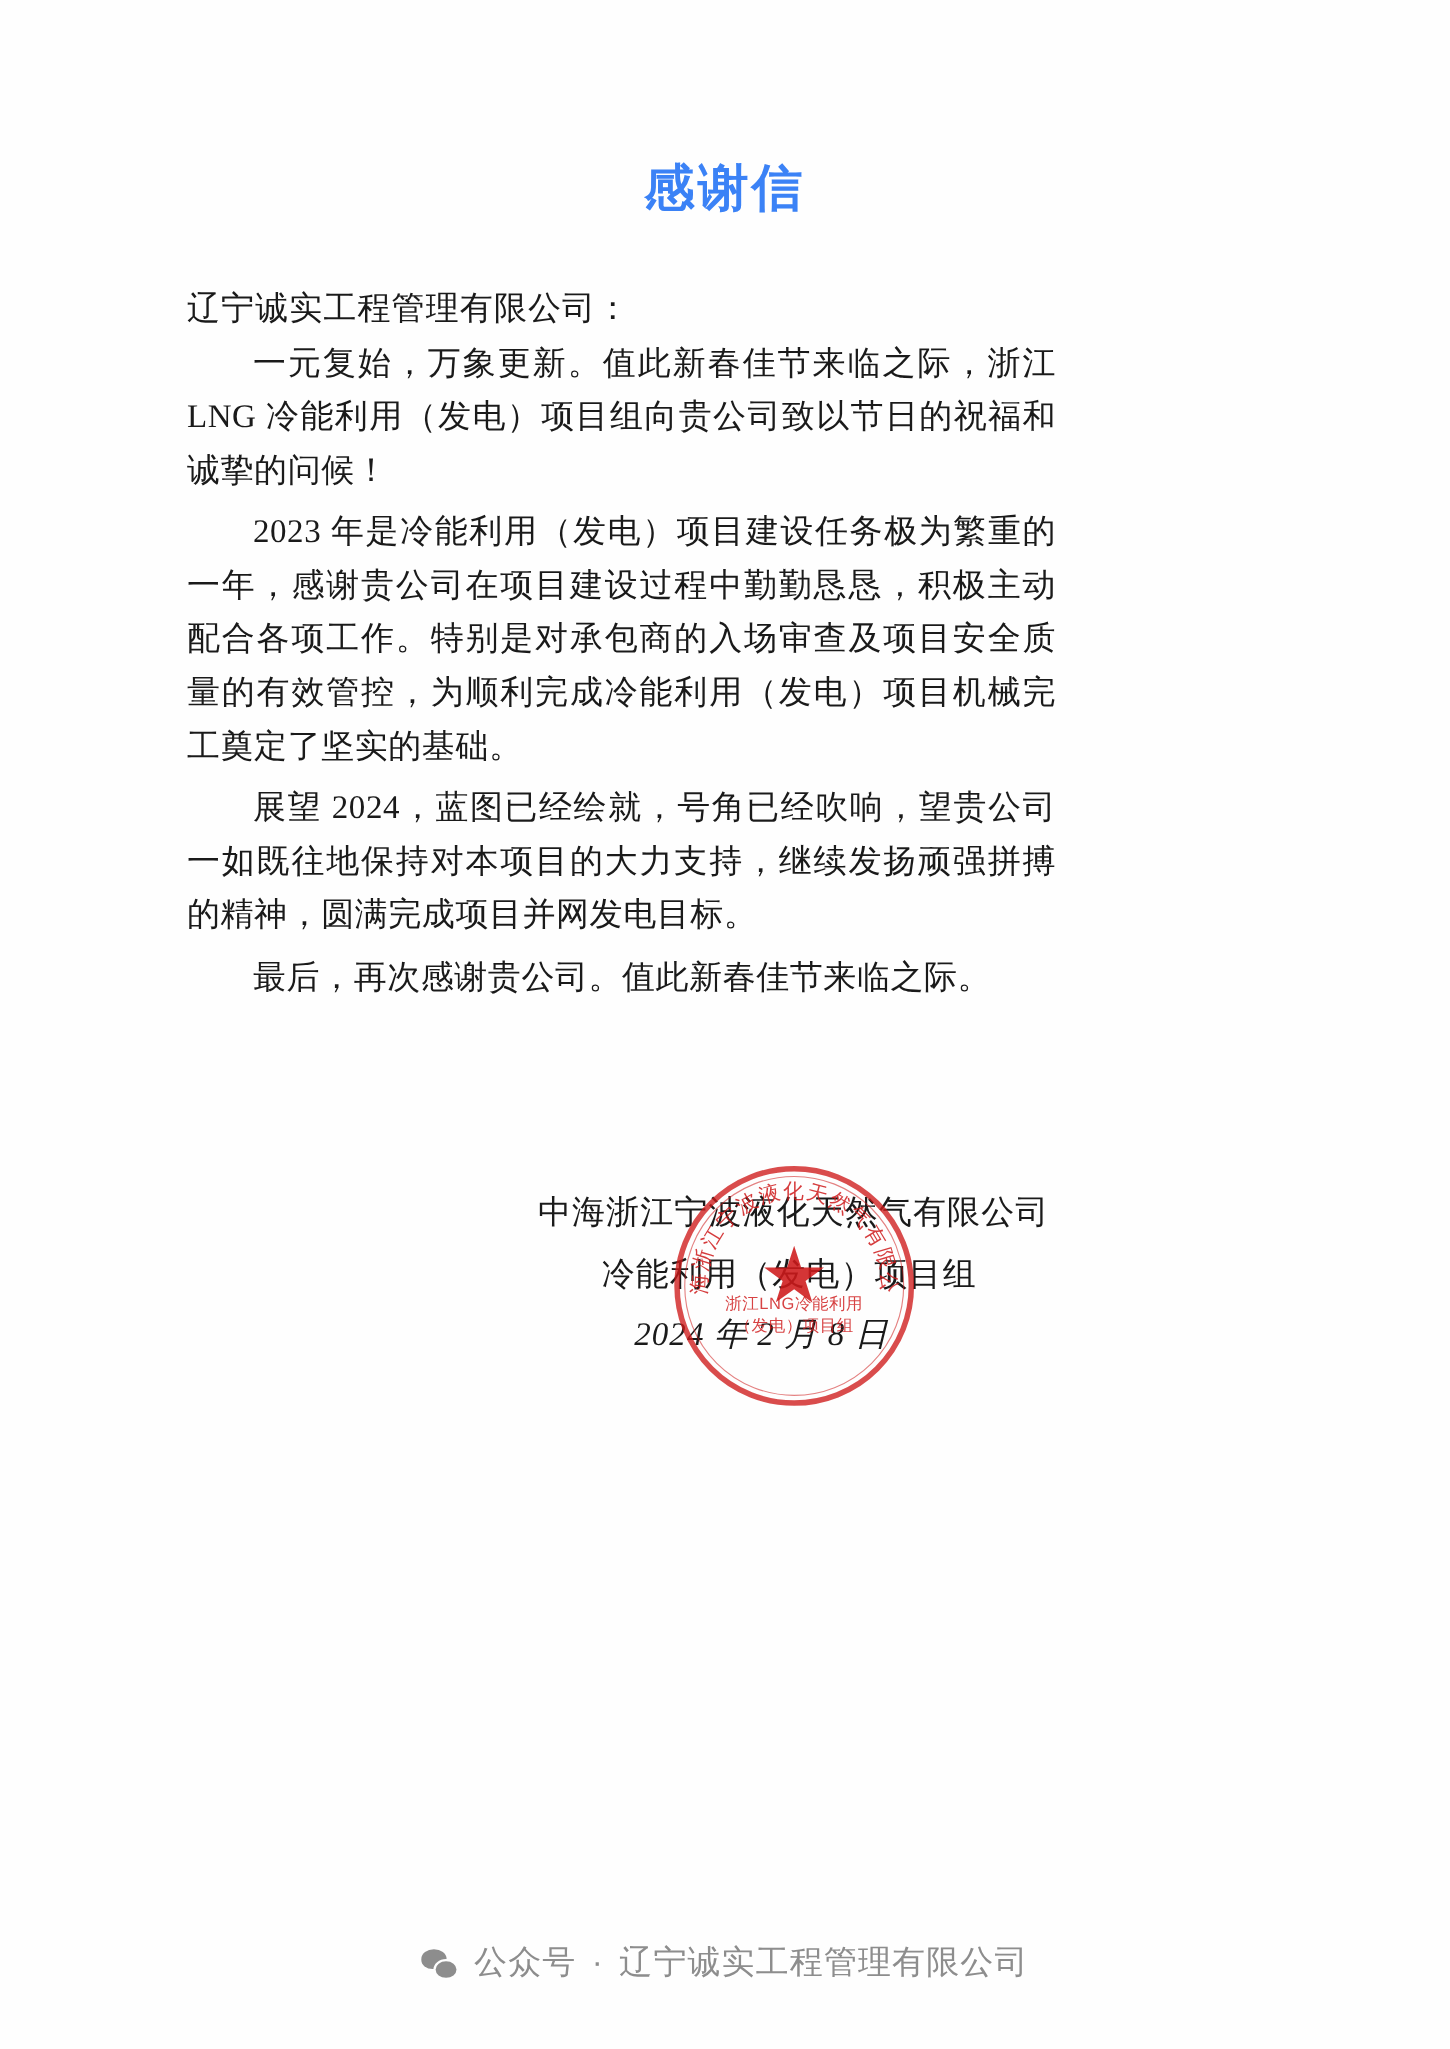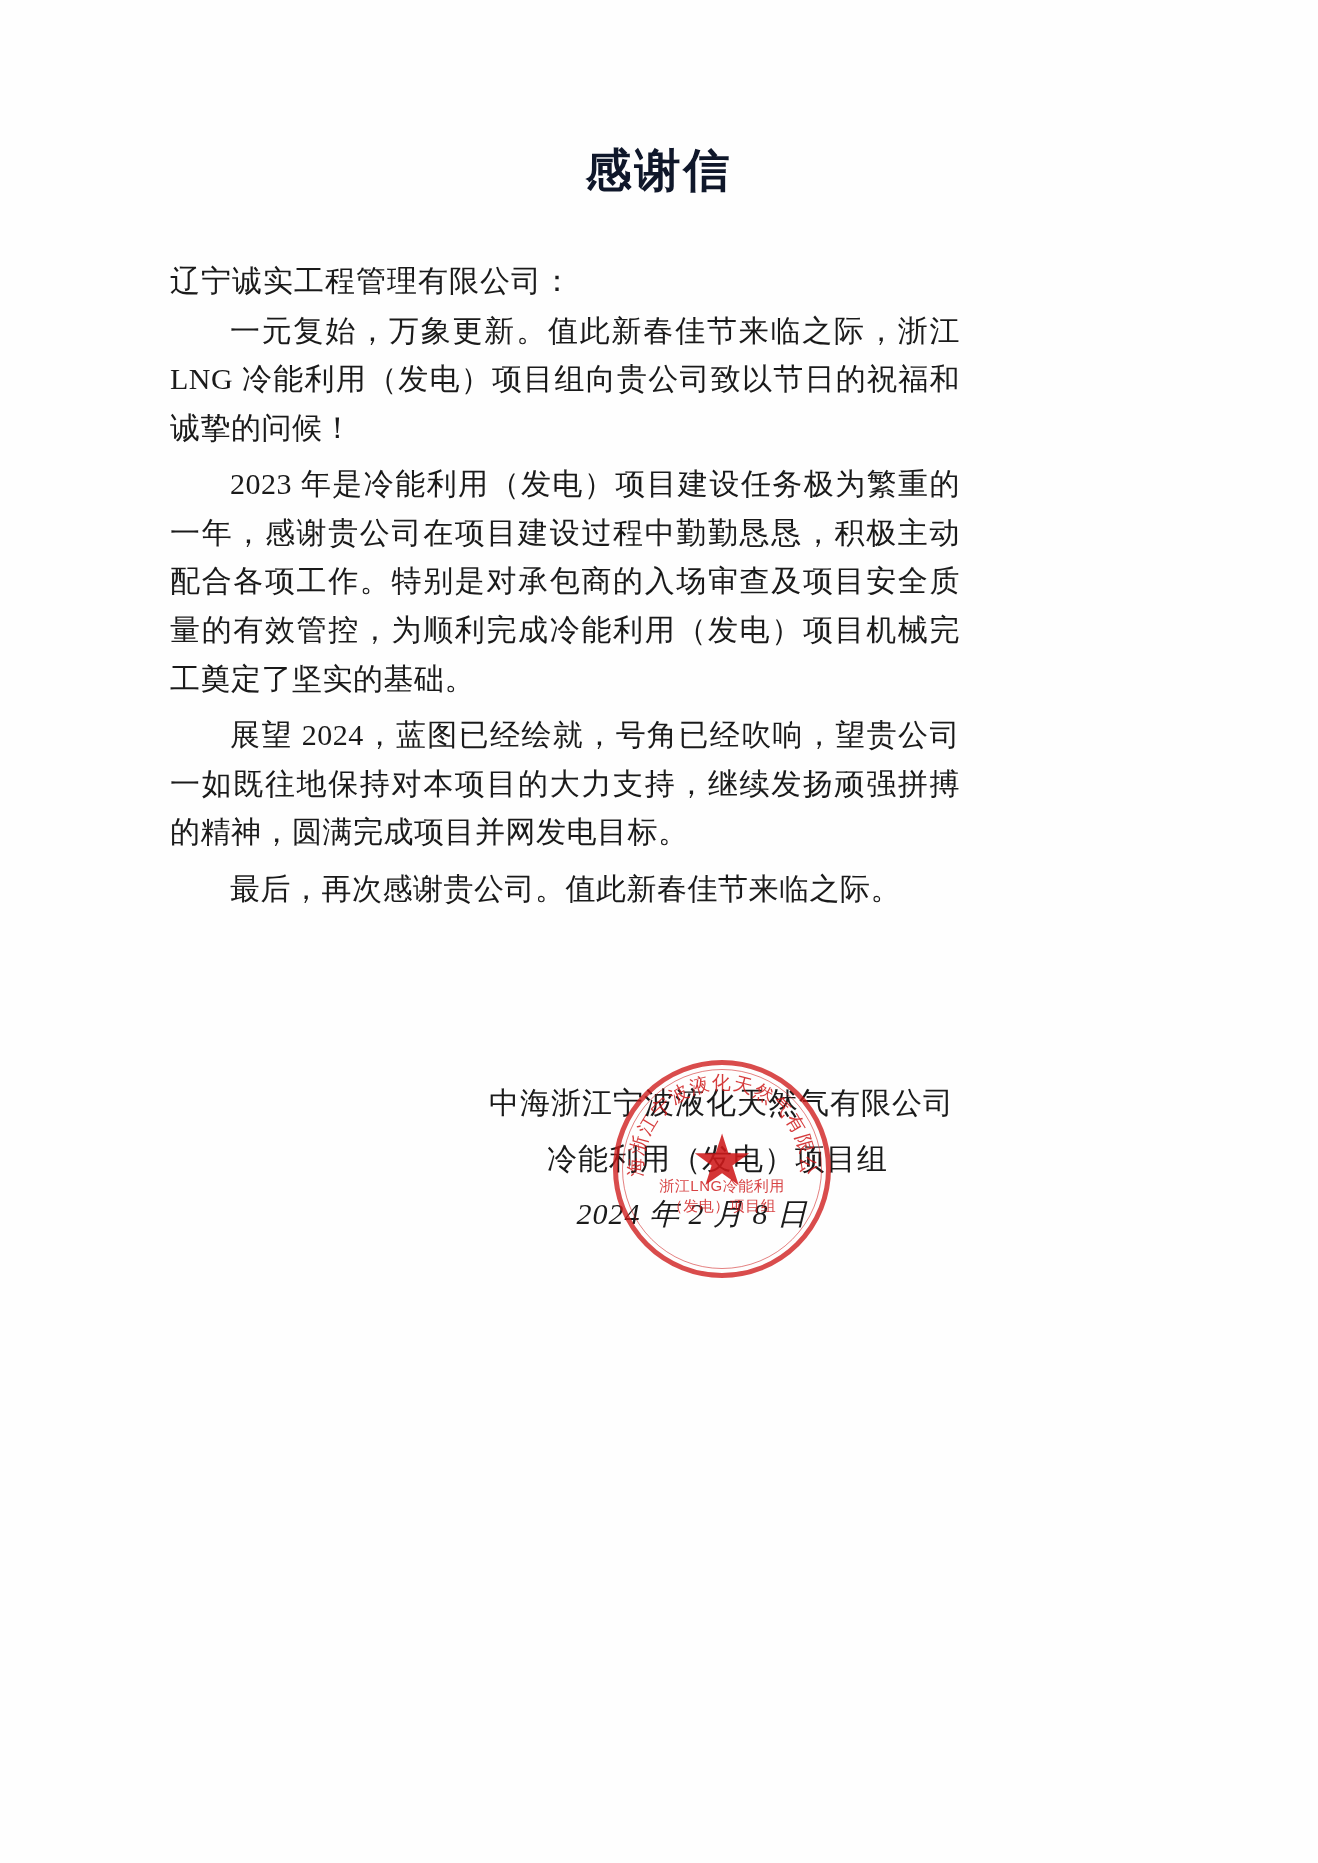--- a/index.html
+++ b/index.html
@@ -26,21 +26,21 @@
   .doc-title {
     position: absolute;
     top: 140px;
     left: 0;
     width: 100%;
     text-align: center;
     font-size: 46px;
     font-weight: bold;
     letter-spacing: 3px;
     font-family: "Liberation Sans", "DejaVu Sans", sans-serif;
-    color: #0f172a;
+    color: #3b82f6;
   }
 
   .body-area {
     position: absolute;
     top: 258px;
     left: 170px;
     width: 790px;
   }
 
   .salutation {
@@ -196,14 +196,23 @@
         <textPath href="#sealArc" startOffset="50%" text-anchor="middle" id="sealArcText">中海浙江宁波液化天然气有限公司</textPath>
       </text>
     </svg>
     <div class="star">★</div>
     <div class="bottom-text">
       <div>浙江LNG冷能利用</div>
       <div>（发电）项目组</div>
     </div>
   </div>
 
+  <div class="footer">
+    <span class="wechat-icon">
+      <span class="b1"></span>
+        <span class="b2"></span>
+    </span>
+    <span>公众号</span>
+    <span class="dot">·</span>
+    <span>辽宁诚实工程管理有限公司</span>
+  </div>
 
 </div>
 
 </body></html>

